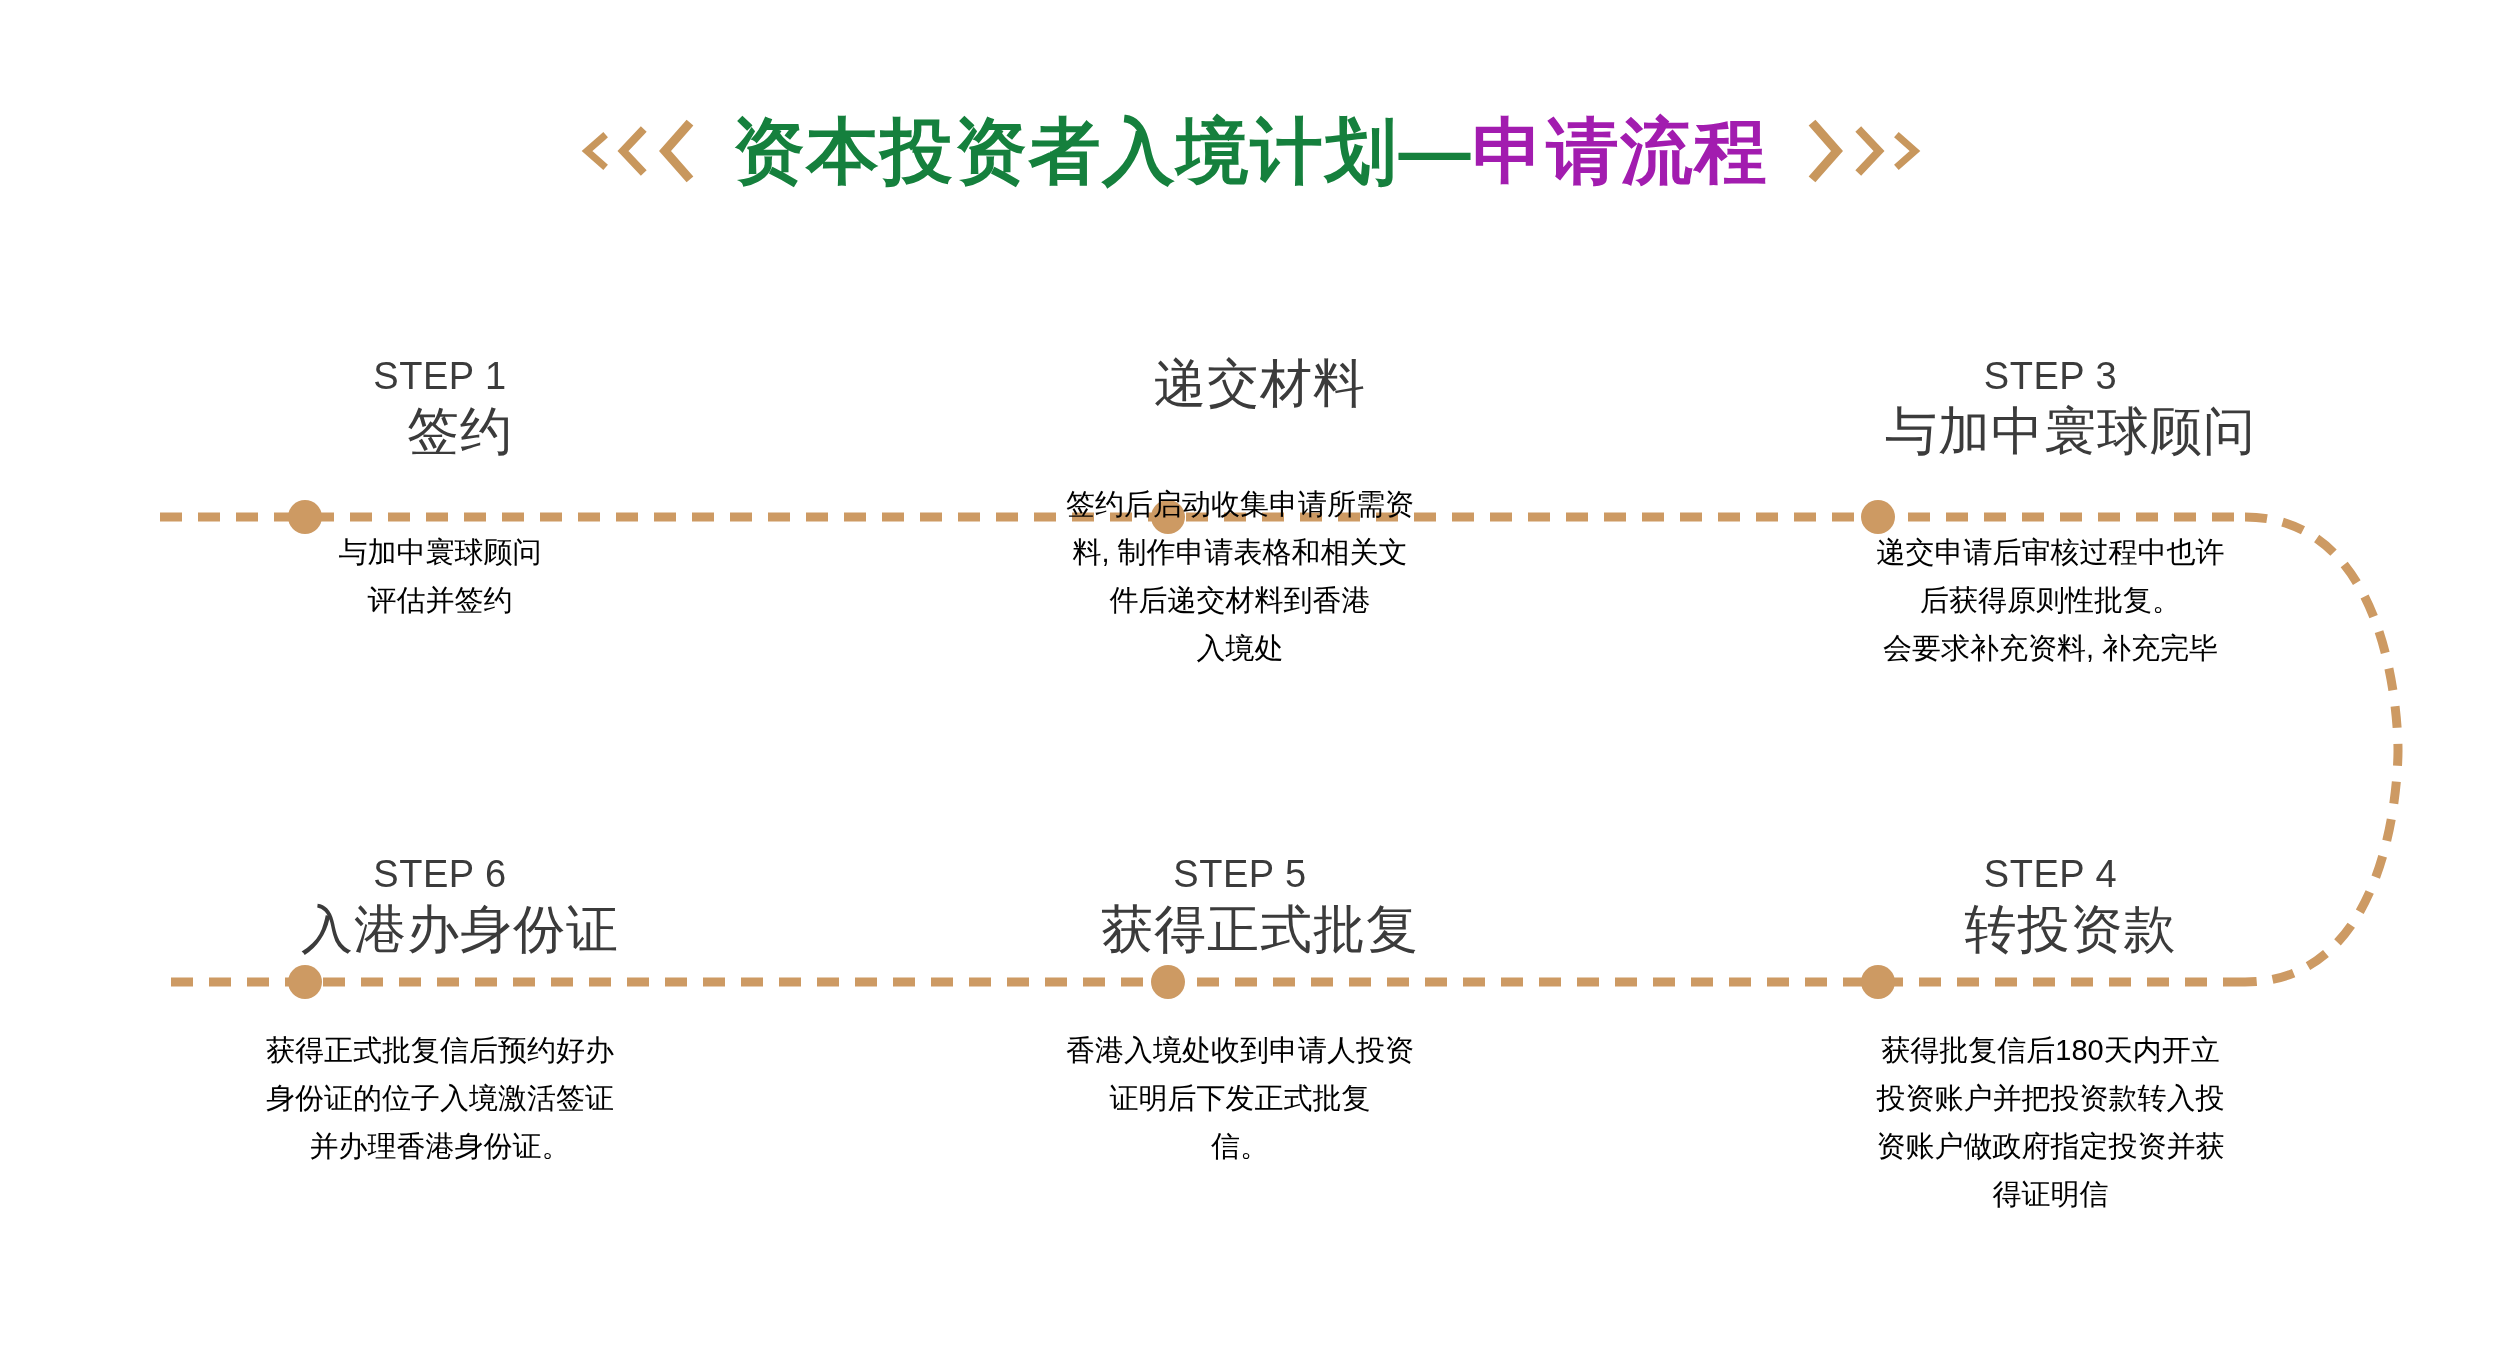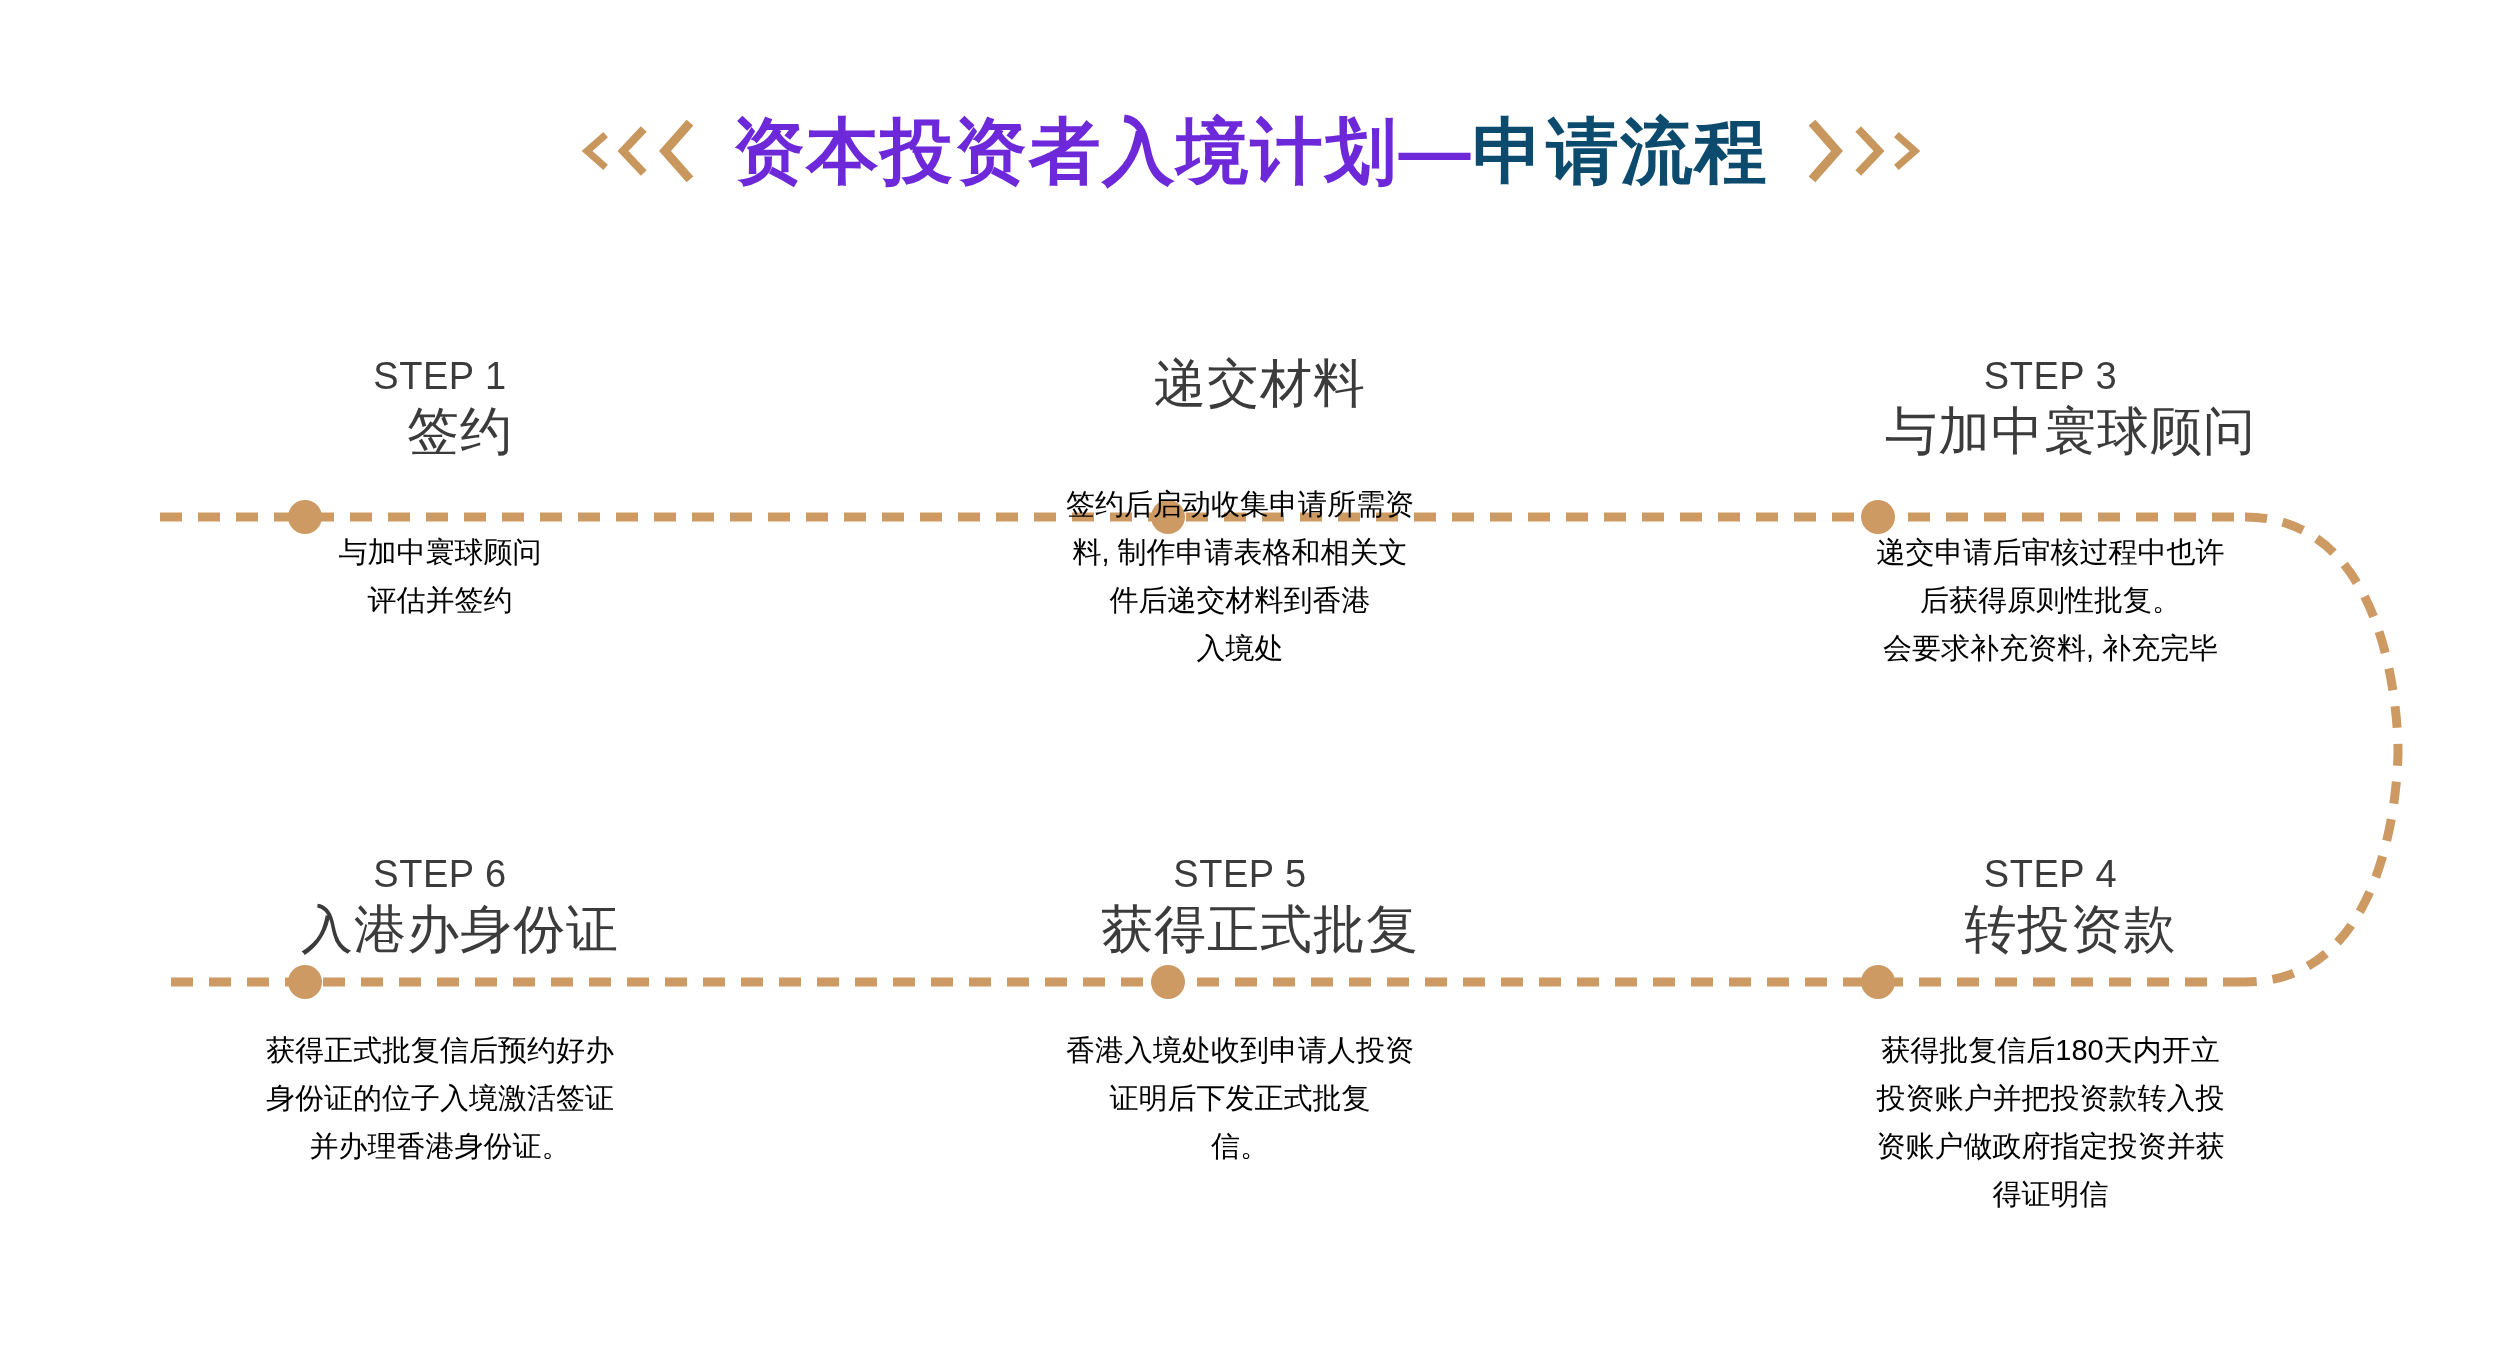--- a/index.html
+++ b/index.html
@@ -37,22 +37,22 @@
   }
   #title-text {
     font-size: 72px;
     font-weight: 700;
     letter-spacing: 2px;
     white-space: nowrap;
     line-height: 1;
     margin: 0 34px;
     font-family: "Liberation Sans", "DejaVu Sans", sans-serif;
   }
-  #title-text .blk { color: #6d28d9; }
-  #title-text .acc { color: #0c4a6e; }
+  #title-text .blk { color: #15803d; }
+  #title-text .acc { color: #a21caf; }
 
   
   #timeline-svg {
     position: absolute;
     left: 0;
     top: 0;
     width: 2501px;
     height: 1351px;
     pointer-events: none;
   }

